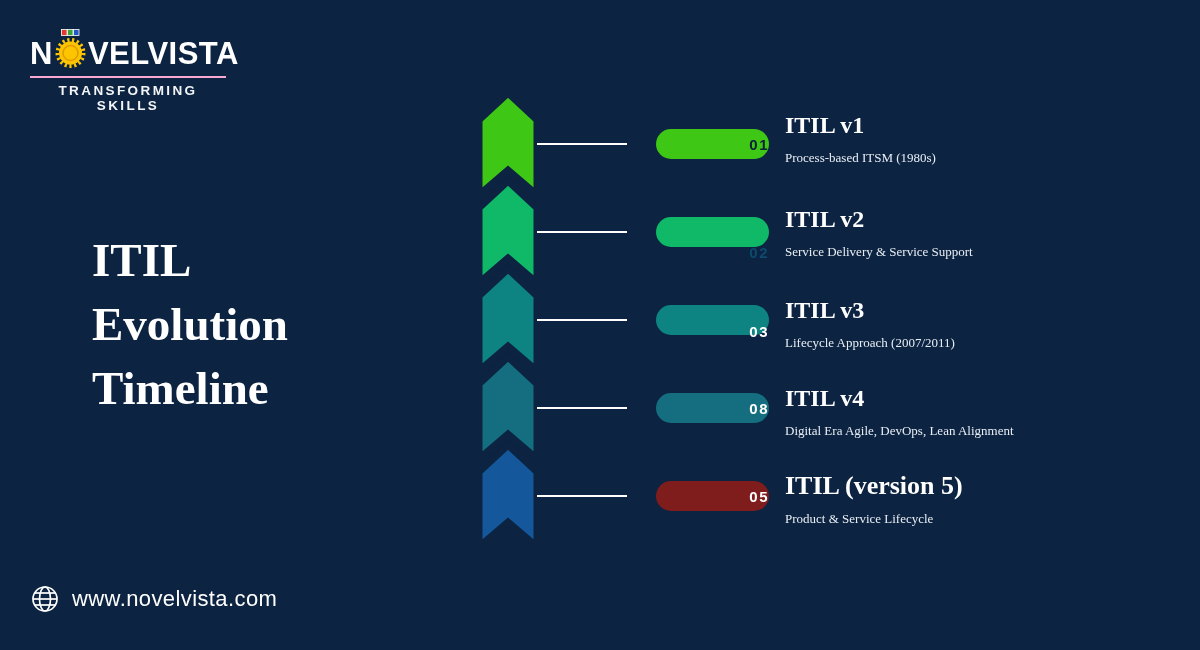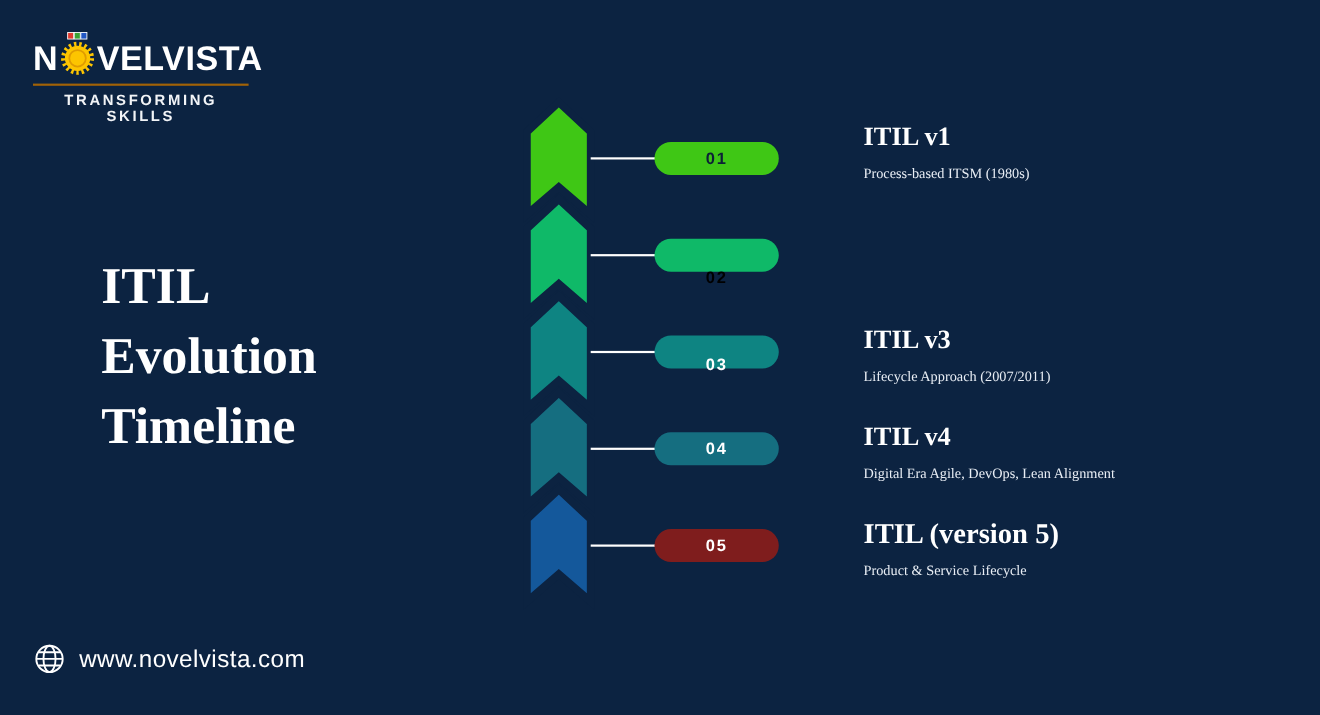--- a/index.html
+++ b/index.html
@@ -10,38 +10,38 @@
     overflow:hidden;
     font-family:"Liberation Sans","DejaVu Sans",sans-serif;
   }
 
   
   .logo { position:absolute; left:30px; top:36px; }
   .logo-row { display:flex; align-items:center; color:#ffffff;
     font-weight:bold; font-size:31px; letter-spacing:0.5px; line-height:36px; }
   .medal { width:33px; height:44px; margin:-9px 1px 0 1px; display:block; }
   .tagline {
-    margin-top:4px; padding-top:5px; border-top:2px solid #a16207;
+    margin-top:4px; padding-top:5px; border-top:2px solid #f9a8d4;
     color:#f2f4f7; font-size:13.5px; letter-spacing:2.4px; font-weight:bold;
     width:196px; text-align:center;
   }
 
   
   .heading {
     position:absolute; left:92px; top:228px;
     font-family:"Liberation Serif","DejaVu Serif",serif;
     font-weight:bold; color:#ffffff; font-size:47px; line-height:64px;
   }
 
   
   .chevrons { position:absolute; left:470px; top:85px; }
   .connector { position:absolute; height:2px; background:#ffffff; left:537px; width:90px; }
   .pill {
-    position:absolute; left:595px; width:113px; height:30px; border-radius:15px;
-    display:flex; align-items:center; justify-content:center;
+    position:absolute; left:656px; width:113px; height:30px; border-radius:15px;
+    display:flex; align-items:center; justify-content:flex-end;
     font-weight:bold; font-size:15px; letter-spacing:1.5px; color:#ffffff;
   }
   .entry-text { position:absolute; left:785px; transform:translateY(-50%); }
   .entry-title {
     font-family:"Liberation Serif","DejaVu Serif",serif;
     font-weight:bold; color:#ffffff; font-size:24px; line-height:28px;
   }
   .entry-title.big { font-size:26px; }
   .entry-sub {
     font-family:"Liberation Serif","DejaVu Serif",serif;
@@ -91,35 +91,39 @@
   <div class="connector" style="top:143px;"></div>
   <div class="connector" style="top:231px;"></div>
   <div class="connector" style="top:319px;"></div>
   <div class="connector" style="top:407px;"></div>
   <div class="connector" style="top:495px;"></div>
 
   <div class="pill" style="top: 129px; background-color: rgb(63, 199, 21);">
     <span style="color: rgb(12, 33, 55);">01</span>
   </div>
   <div class="pill" style="top: 217px; background-color: rgb(15, 185, 104);">
-    <span style="color: #000000; margin-top: 41px;">02</span>
+    <span style="color: #0c4a6e; margin-top: 41px;">02</span>
   </div>
   <div class="pill" style="top: 305px; background-color: rgb(14, 132, 130);">
     <span style="color: rgb(255, 255, 255); margin-top: 22px;">03</span>
   </div>
   <div class="pill" style="top: 393px; background-color: rgb(21, 110, 128);">
-    <span style="color: rgb(255, 255, 255);">04</span>
+    <span style="color: rgb(255, 255, 255);">08</span>
   </div>
   <div class="pill" style="top: 481px; background-color: #7f1d1d;">
     <span style="color: rgb(255, 255, 255);">05</span>
   </div>
 
   <div class="entry-text" style="top:140px;">
     <div class="entry-title">ITIL v1</div>
     <div class="entry-sub">Process-based ITSM (1980s)</div>
+  </div>
+  <div class="entry-text" style="top:234px;">
+    <div class="entry-title">ITIL v2</div>
+    <div class="entry-sub">Service Delivery &amp; Service Support</div>
   </div>
   <div class="entry-text" style="top:325px;">
     <div class="entry-title">ITIL v3</div>
     <div class="entry-sub">Lifecycle Approach (2007/2011)</div>
   </div>
   <div class="entry-text" style="top:413px;">
     <div class="entry-title">ITIL v4</div>
     <div class="entry-sub">Digital Era Agile, DevOps, Lean Alignment</div>
   </div>
   <div class="entry-text" style="top:501px;">

